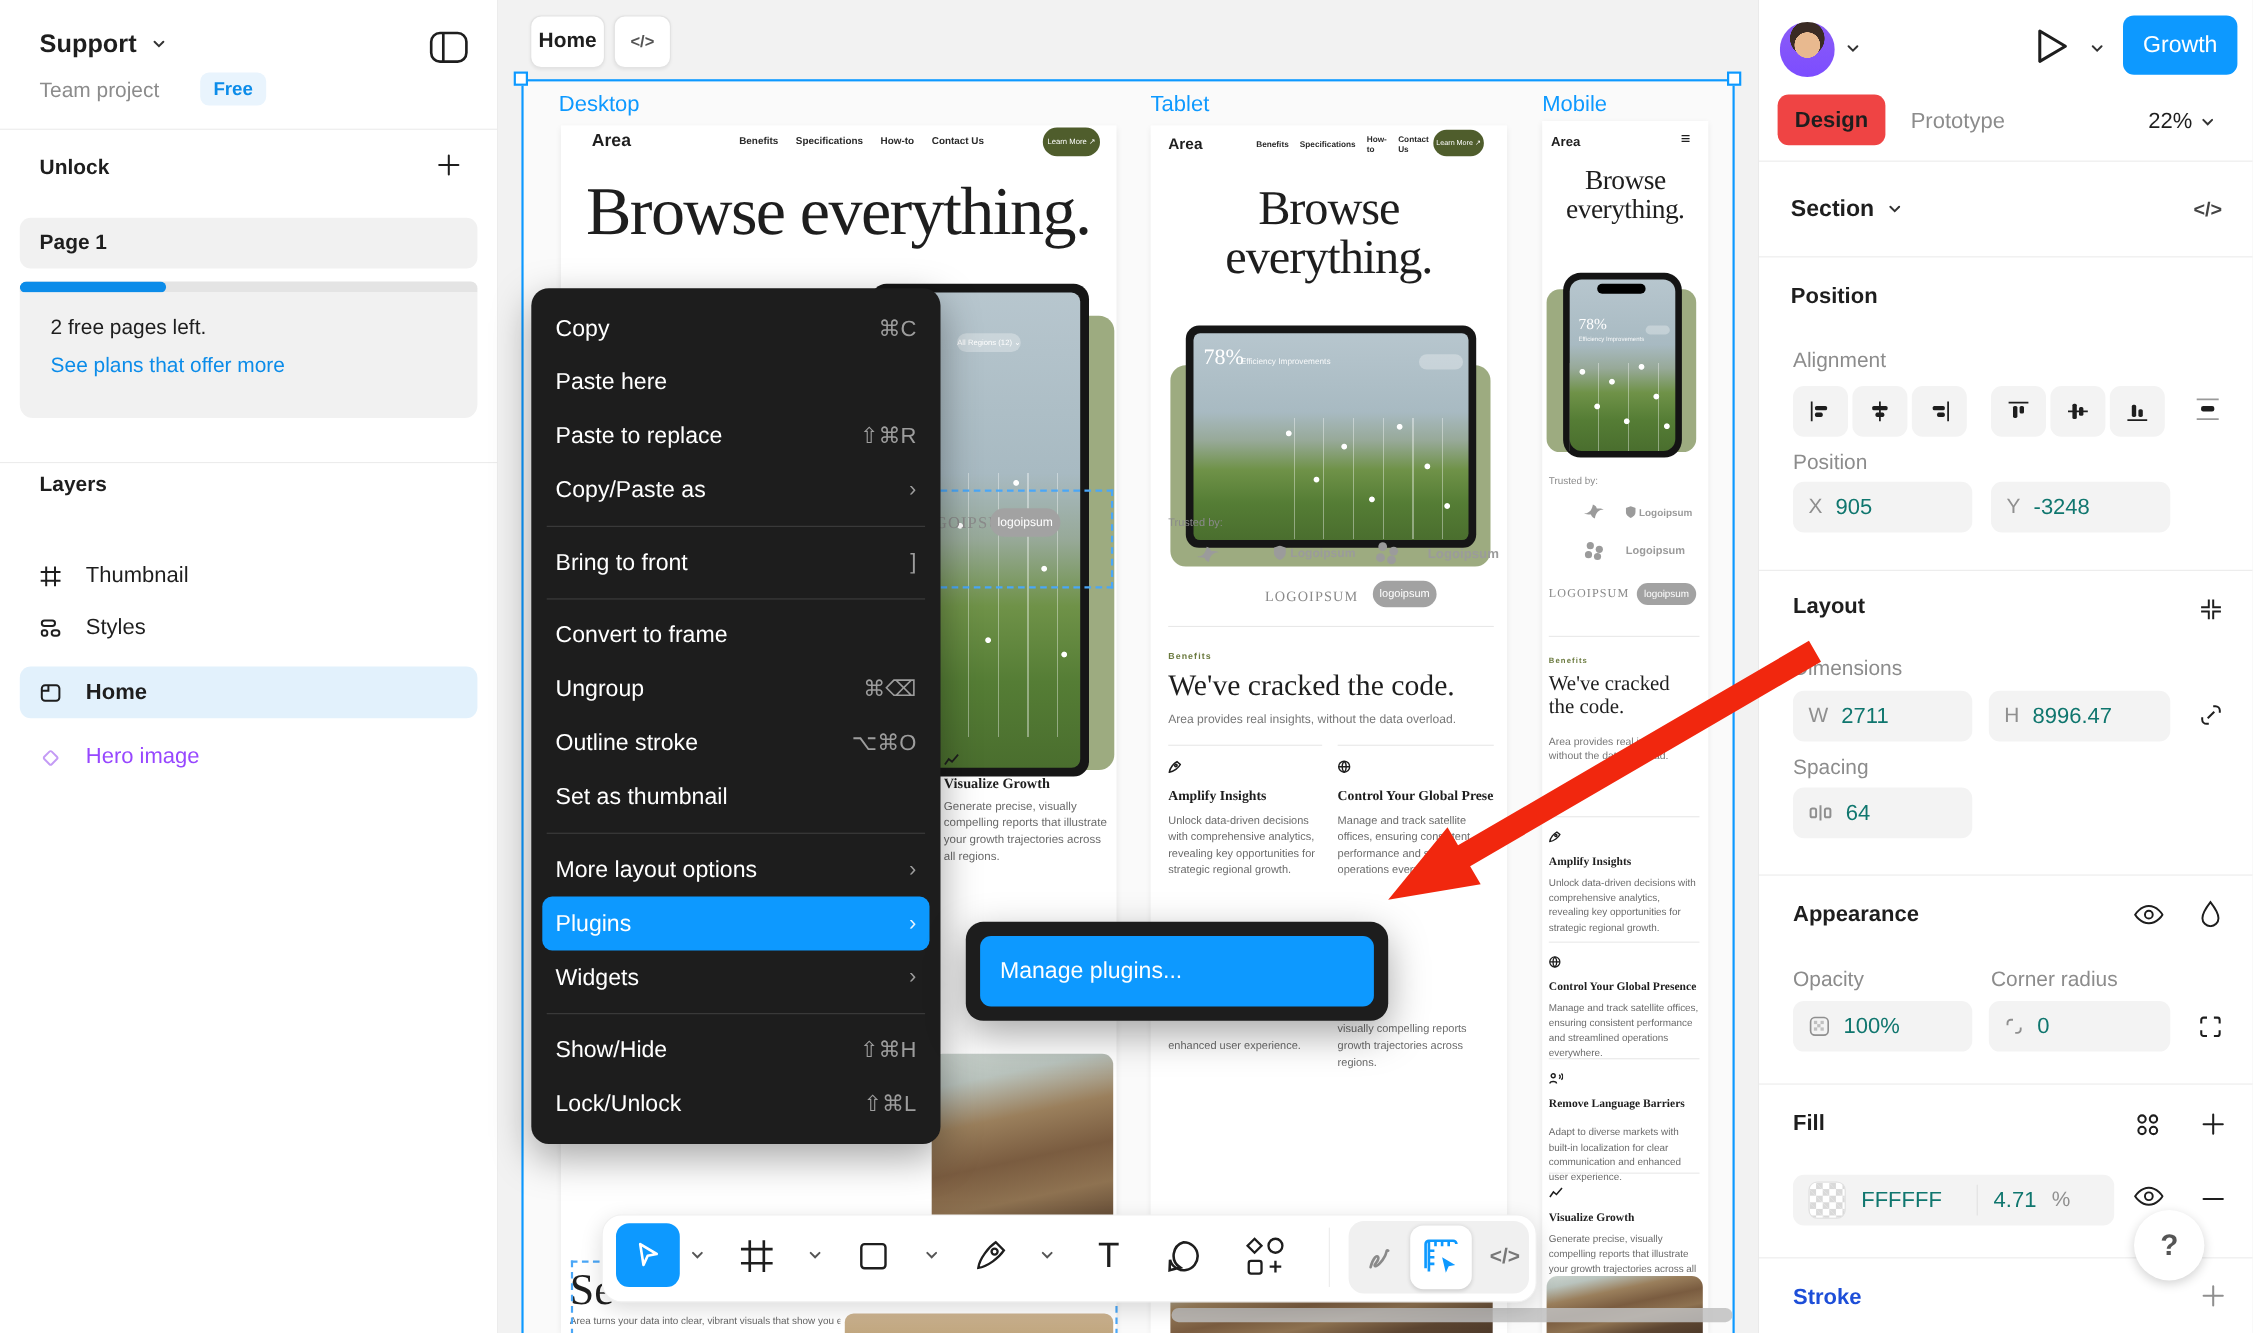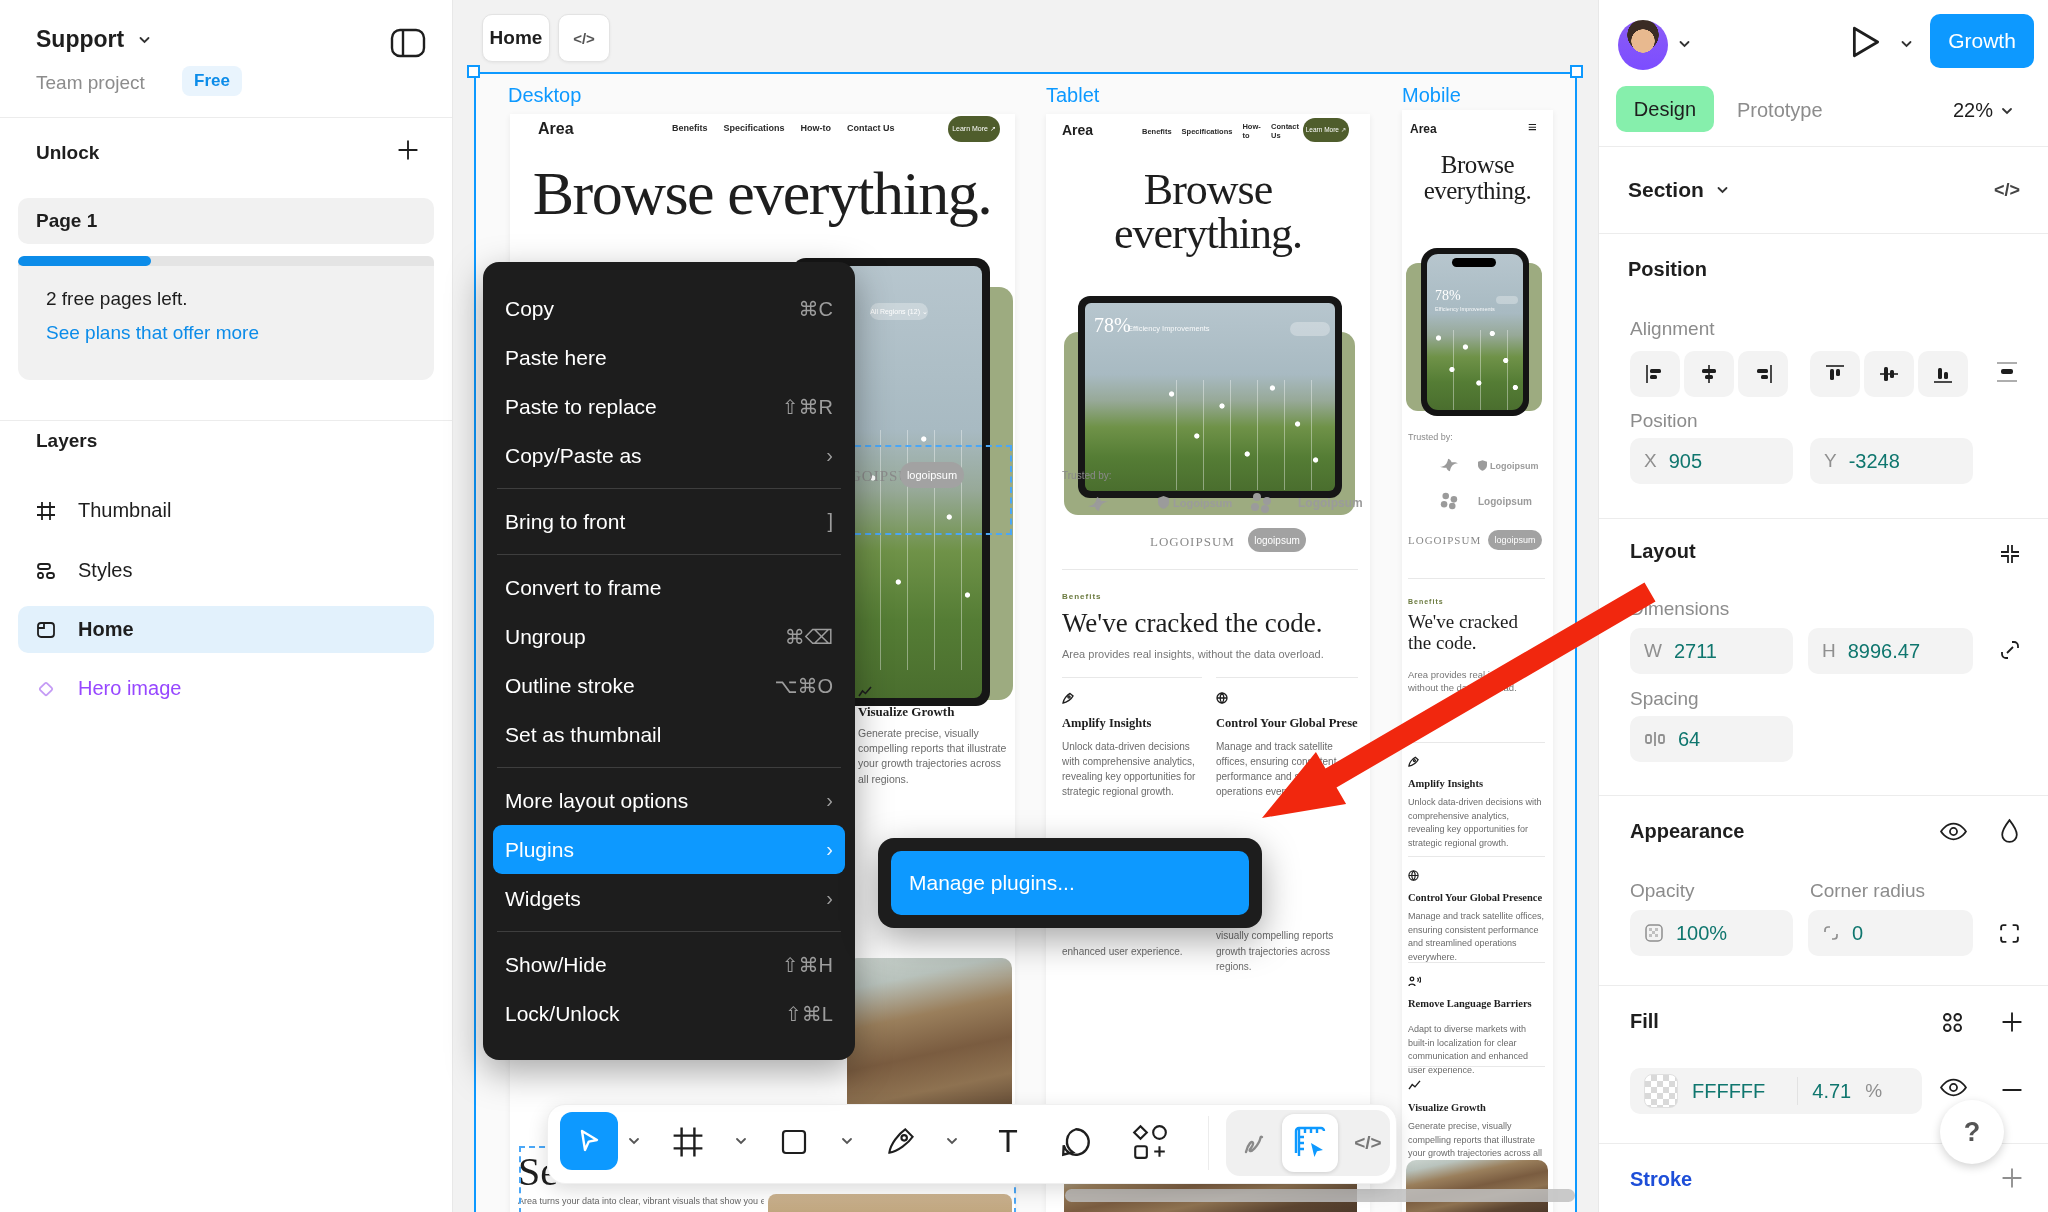--- a/index.html
+++ b/index.html
@@ -30,21 +30,21 @@
     radial-gradient(circle 3px at 40% 30%,#fff 2.2px,transparent 3px),
     radial-gradient(circle 3px at 54% 70%,#fff 2.2px,transparent 3px),
     radial-gradient(circle 3px at 68% 15%,#fff 2.2px,transparent 3px),
     radial-gradient(circle 3px at 82% 45%,#fff 2.2px,transparent 3px),
     radial-gradient(circle 3px at 92% 75%,#fff 2.2px,transparent 3px)}
   .glogo{color:#9b9b9b;font-weight:700}
   .gpill{background:#a2a2a2;color:#fff;border-radius:999px;display:flex;align-items:center;justify-content:center}
   .card-title{font-family:"Liberation Serif","DejaVu Serif",serif;font-weight:700;white-space:nowrap;overflow:hidden}
   .card-body{color:#6b6b6b}
   
-  .ctx{position:absolute;background:#1d1d1d;border-radius:16px;box-shadow:0 12px 36px rgba(0,0,0,.35);padding:22px 0;box-sizing:border-box}
+  .ctx{position:absolute;background:#1d1d1d;border-radius:16px;box-shadow:0 12px 36px rgba(0,0,0,.35);padding:12px 0;box-sizing:border-box}
   .cm-item{height:49px;display:flex;align-items:center;justify-content:space-between;padding:0 22px;color:#fff;font-size:21px}
   .cm-item .sc{color:#9d9d9d;font-size:20px}
   .cm-item.hl{background:#0d99ff;border-radius:9px;margin:0 10px;padding:0 12px}
   .cm-div{height:1px;background:#3e3e3e;margin:8px 14px}
   
   .fld{position:absolute;background:#f3f3f3;border-radius:10px;display:flex;align-items:center;gap:12px;padding:0 14px;box-sizing:border-box}
   .fld .pre{color:#8f8f8f;font-size:19px}
   .fld .val{font-size:20px;color:#0f766e}
   .glbl{position:absolute;color:#8c8c8c;font-size:19px}
   .ghdr{position:absolute;font-size:20px;font-weight:700}
@@ -305,21 +305,21 @@
     </div>
     <div style="background:#f1f1f1;border-radius:0 0 12px 12px;height:114px;padding:22px 28px;box-sizing:border-box">
       <div style="font-size:19px">2 free pages left.</div>
       <div style="font-size:19px;color:#0c8ce9;margin-top:12px">See plans that offer more</div>
     </div>
   </div>
   <div class="hr" style="left:0;top:420px;width:452px;z-index:21"></div>
 
   <div class="abs" style="left:36px;top:430px;font-size:19px;font-weight:600;z-index:21">Layers</div>
 
-  <div class="abs flex" style="left:18px;top:487px;width:416px;height:47px;padding-left:18px;box-sizing:border-box;gap:22px;z-index:21">
+  <div class="abs flex" style="left:18px;top:500px;width:416px;height:47px;padding-left:18px;box-sizing:border-box;gap:22px;z-index:21">
     <svg width="20" height="20" viewBox="0 0 20 20" fill="none" stroke="#1e1e1e" stroke-width="1.8">
         <path d="M6 1v18M14 1v18M1 6h18M1 14h18"></path>
       </svg>
     <span class="side-row-label">Thumbnail</span>
   </div>
   <div class="abs flex" style="left:18px;top:547px;width:416px;height:47px;padding-left:18px;box-sizing:border-box;gap:22px;z-index:21">
     <svg width="20" height="20" viewBox="0 0 20 20" fill="none" stroke="#1e1e1e" stroke-width="1.8">
         <rect x="2" y="3" width="12" height="5" rx="2.5"></rect>
         <rect x="2" y="12" width="5" height="5" rx="2"></rect>
         <rect x="11" y="12" width="7" height="5" rx="2.5"></rect>
@@ -349,21 +349,21 @@
   <div class="abs" style="left:1850px;top:24px;z-index:21">
     <svg width="32" height="36" viewBox="0 0 30 34">
         <path d="M4 4l22 13L4 30z" fill="none" stroke="#1e1e1e" stroke-width="2.6" stroke-linejoin="round"></path>
       </svg>
   </div>
   <svg class="abs" style="left:1900px;top:40px;z-index:21" width="13" height="8" viewBox="0 0 12 8">
       <path d="M2 2l4 4 4-4" fill="none" stroke="#333" stroke-width="1.8" stroke-linecap="round"></path>
     </svg>
   <div class="abs flex" style="left:1930px;top:14px;width:104px;height:54px;background:#0d99ff;border-radius:10px;color:#fff;font-size:21px;font-weight:500;justify-content:center;z-index:21">Growth</div>
 
-  <div class="abs flex" style="left:1616px;top:86px;width:98px;height:46px;background:#86efac;border-radius:10px;font-size:20px;font-weight:400;justify-content:center;z-index:21">Design</div>
+  <div class="abs flex" style="left:1616px;top:86px;width:98px;height:46px;background:#ef4444;border-radius:10px;font-size:20px;font-weight:700;justify-content:center;z-index:21">Design</div>
   <div class="abs" style="left:1737px;top:99px;font-size:20px;color:#8c8c8c;z-index:21">Prototype</div>
   <div class="abs flex" style="left:1953px;top:99px;gap:8px;z-index:21">
     <span style="font-size:20px">22%</span>
     <svg width="12" height="8" viewBox="0 0 12 8">
         <path d="M2 2l4 4 4-4" fill="none" stroke="#333" stroke-width="1.8" stroke-linecap="round"></path>
       </svg>
   </div>
   <div class="hr" style="left:1599px;top:146px;width:449px;z-index:21"></div>
 
   <div class="abs flex" style="left:1628px;top:178px;gap:12px;z-index:21">

